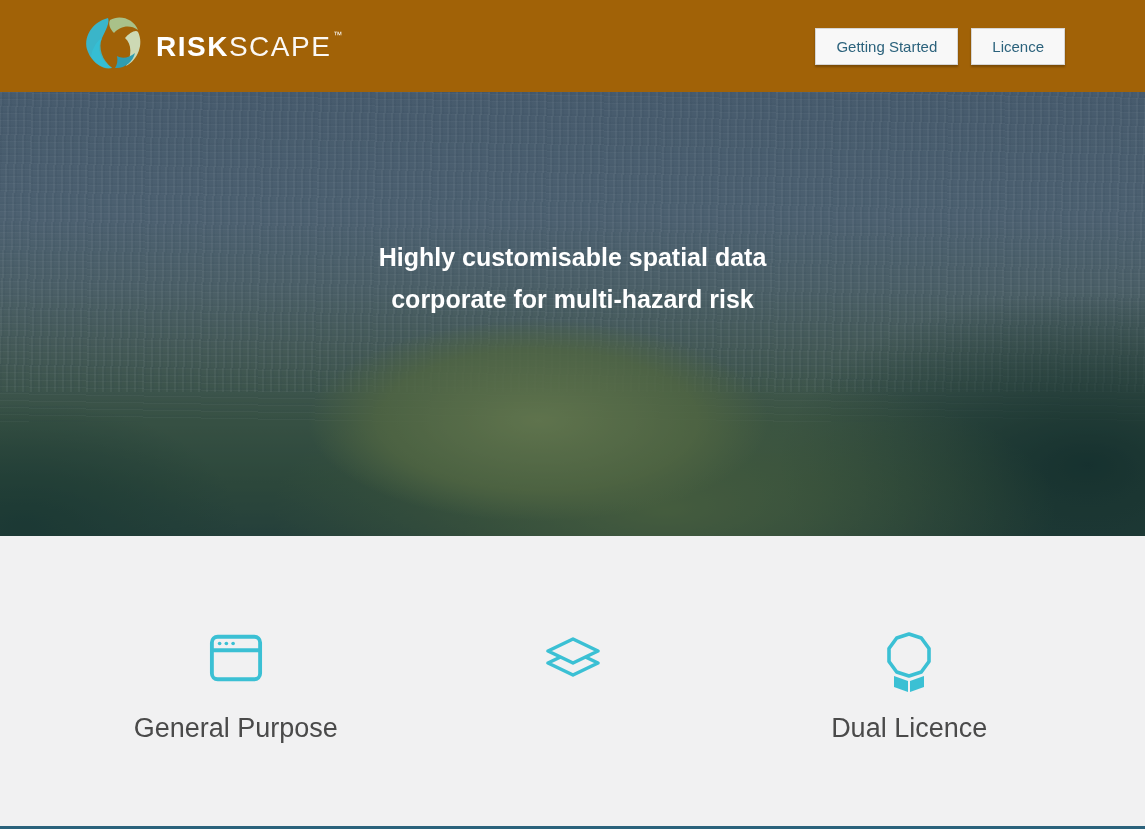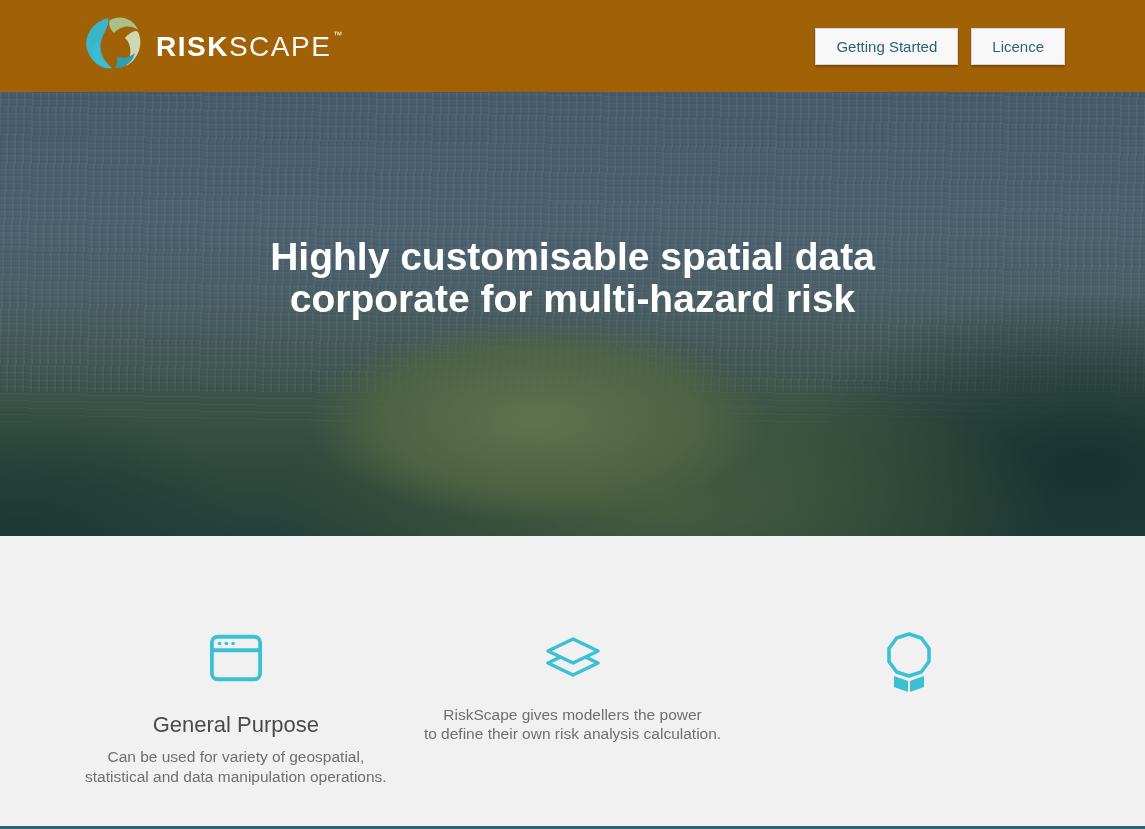--- a/index.html
+++ b/index.html
@@ -40,31 +40,31 @@
       repeating-linear-gradient(1deg, rgba(240,244,246,.06) 0 1px, rgba(40,58,70,.06) 1px 3px, rgba(0,0,0,0) 3px 7px),
       linear-gradient(180deg,#617181 0%,#6a7a87 28%,#687878 44%,#5d6f5e 58%,#47603f 74%,#375232 88%,#2b4631 100%);
     background-repeat:no-repeat;
     background-size:auto,auto,auto,auto,100% 300px,100% 330px,100% 100%;
   }
   .hero::before{
     content:"";position:absolute;inset:0;background:rgba(27,54,77,.37);
   }
   .hero h1{
     position:relative;z-index:2;margin:0;padding-top:144px;
-    text-align:center;color:#ffffff;font-size:39px;font-weight:700;line-height:42px;
+    text-align:center;color:#ffffff;font-size:25px;font-weight:700;line-height:42px;
   }
   .hero h1 span{display:block;}
   
   .features{
     height:290px;box-sizing:border-box;background:#f1f1f2;padding-top:96px;
   }
   .feat-row{width:1010px;margin:0 auto;display:flex;}
   .feat{flex:1;text-align:center;}
   .icon-wrap{height:64px;display:flex;align-items:flex-start;justify-content:center;}
-  .feat h2{margin:16px 0 0;font-size:22px;font-weight:400;color:#4a4a4a;line-height:1.2;}
+  .feat h2{margin:16px 0 0;font-size:27px;font-weight:400;color:#4a4a4a;line-height:1.2;}
   .feat p{margin:9px 0 0;font-size:15.5px;color:#6f6f6f;line-height:1.24;}
   .feat p span{display:block;}
   
   .next-section-strip{height:7px;background:#2b627c;}
 </style>
 </head>
 <body>
 
 <header class="site-header">
   <div class="header-inner">
@@ -99,47 +99,40 @@
       <div class="icon-wrap">
         <svg width="54" height="52" viewBox="0 0 56 52" aria-hidden="true">
           <rect x="3" y="4" width="50" height="44" rx="6" fill="none" stroke="#3bc0d4" stroke-width="4"></rect>
           <line x1="4" y1="18" x2="52" y2="18" stroke="#3bc0d4" stroke-width="4"></line>
           <circle cx="11" cy="11" r="1.9" fill="#3bc0d4"></circle>
           <circle cx="18" cy="11" r="1.9" fill="#3bc0d4"></circle>
           <circle cx="25" cy="11" r="1.9" fill="#3bc0d4"></circle>
         </svg>
       </div>
       <h2>General Purpose</h2>
-      <p>
-        <span>Can be used for variety of geospatial,</span>
-        <span>statistical and data manipulation operations.</span>
-      </p>
     </div>
 
     <div class="feat">
       <div class="icon-wrap">
         <svg width="58" height="48" viewBox="0 0 58 48" aria-hidden="true" style="margin-top:5px;">
           <polygon points="29,14 54,26 29,38 4,26" fill="none" stroke="#3bc0d4" stroke-width="3.6" stroke-linejoin="round"></polygon>
           <polygon points="29,2 54,14 29,26 4,14" fill="#f1f1f2" stroke="#3bc0d4" stroke-width="3.6" stroke-linejoin="round"></polygon>
         </svg>
       </div>
-      <p>
-        <span>RiskScape gives modellers the power</span>
-        <span>to define their own risk analysis calculation.</span>
-      </p>
     </div>
 
     <div class="feat">
       <div class="icon-wrap">
         <svg width="46" height="62" viewBox="0 0 46 62" aria-hidden="true">
           <polygon points="23,2 35.3,6 43,16.5 43,29.5 35.3,40 23,44 10.7,40 3,29.5 3,16.5 10.7,6" fill="none" stroke="#3bc0d4" stroke-width="3.6" stroke-linejoin="round"></polygon>
           <path d="M8 44 L22 49 L22 60 L8 55 Z" fill="#3bc0d4"></path>
           <path d="M38 44 L24 49 L24 60 L38 55 Z" fill="#3bc0d4"></path>
         </svg>
       </div>
+      <h2>Dual Licence</h2>
       <p>
       </p>
     </div>
 
   </div>
 </section>
 
 <div class="next-section-strip"></div>
 
 </body></html>

